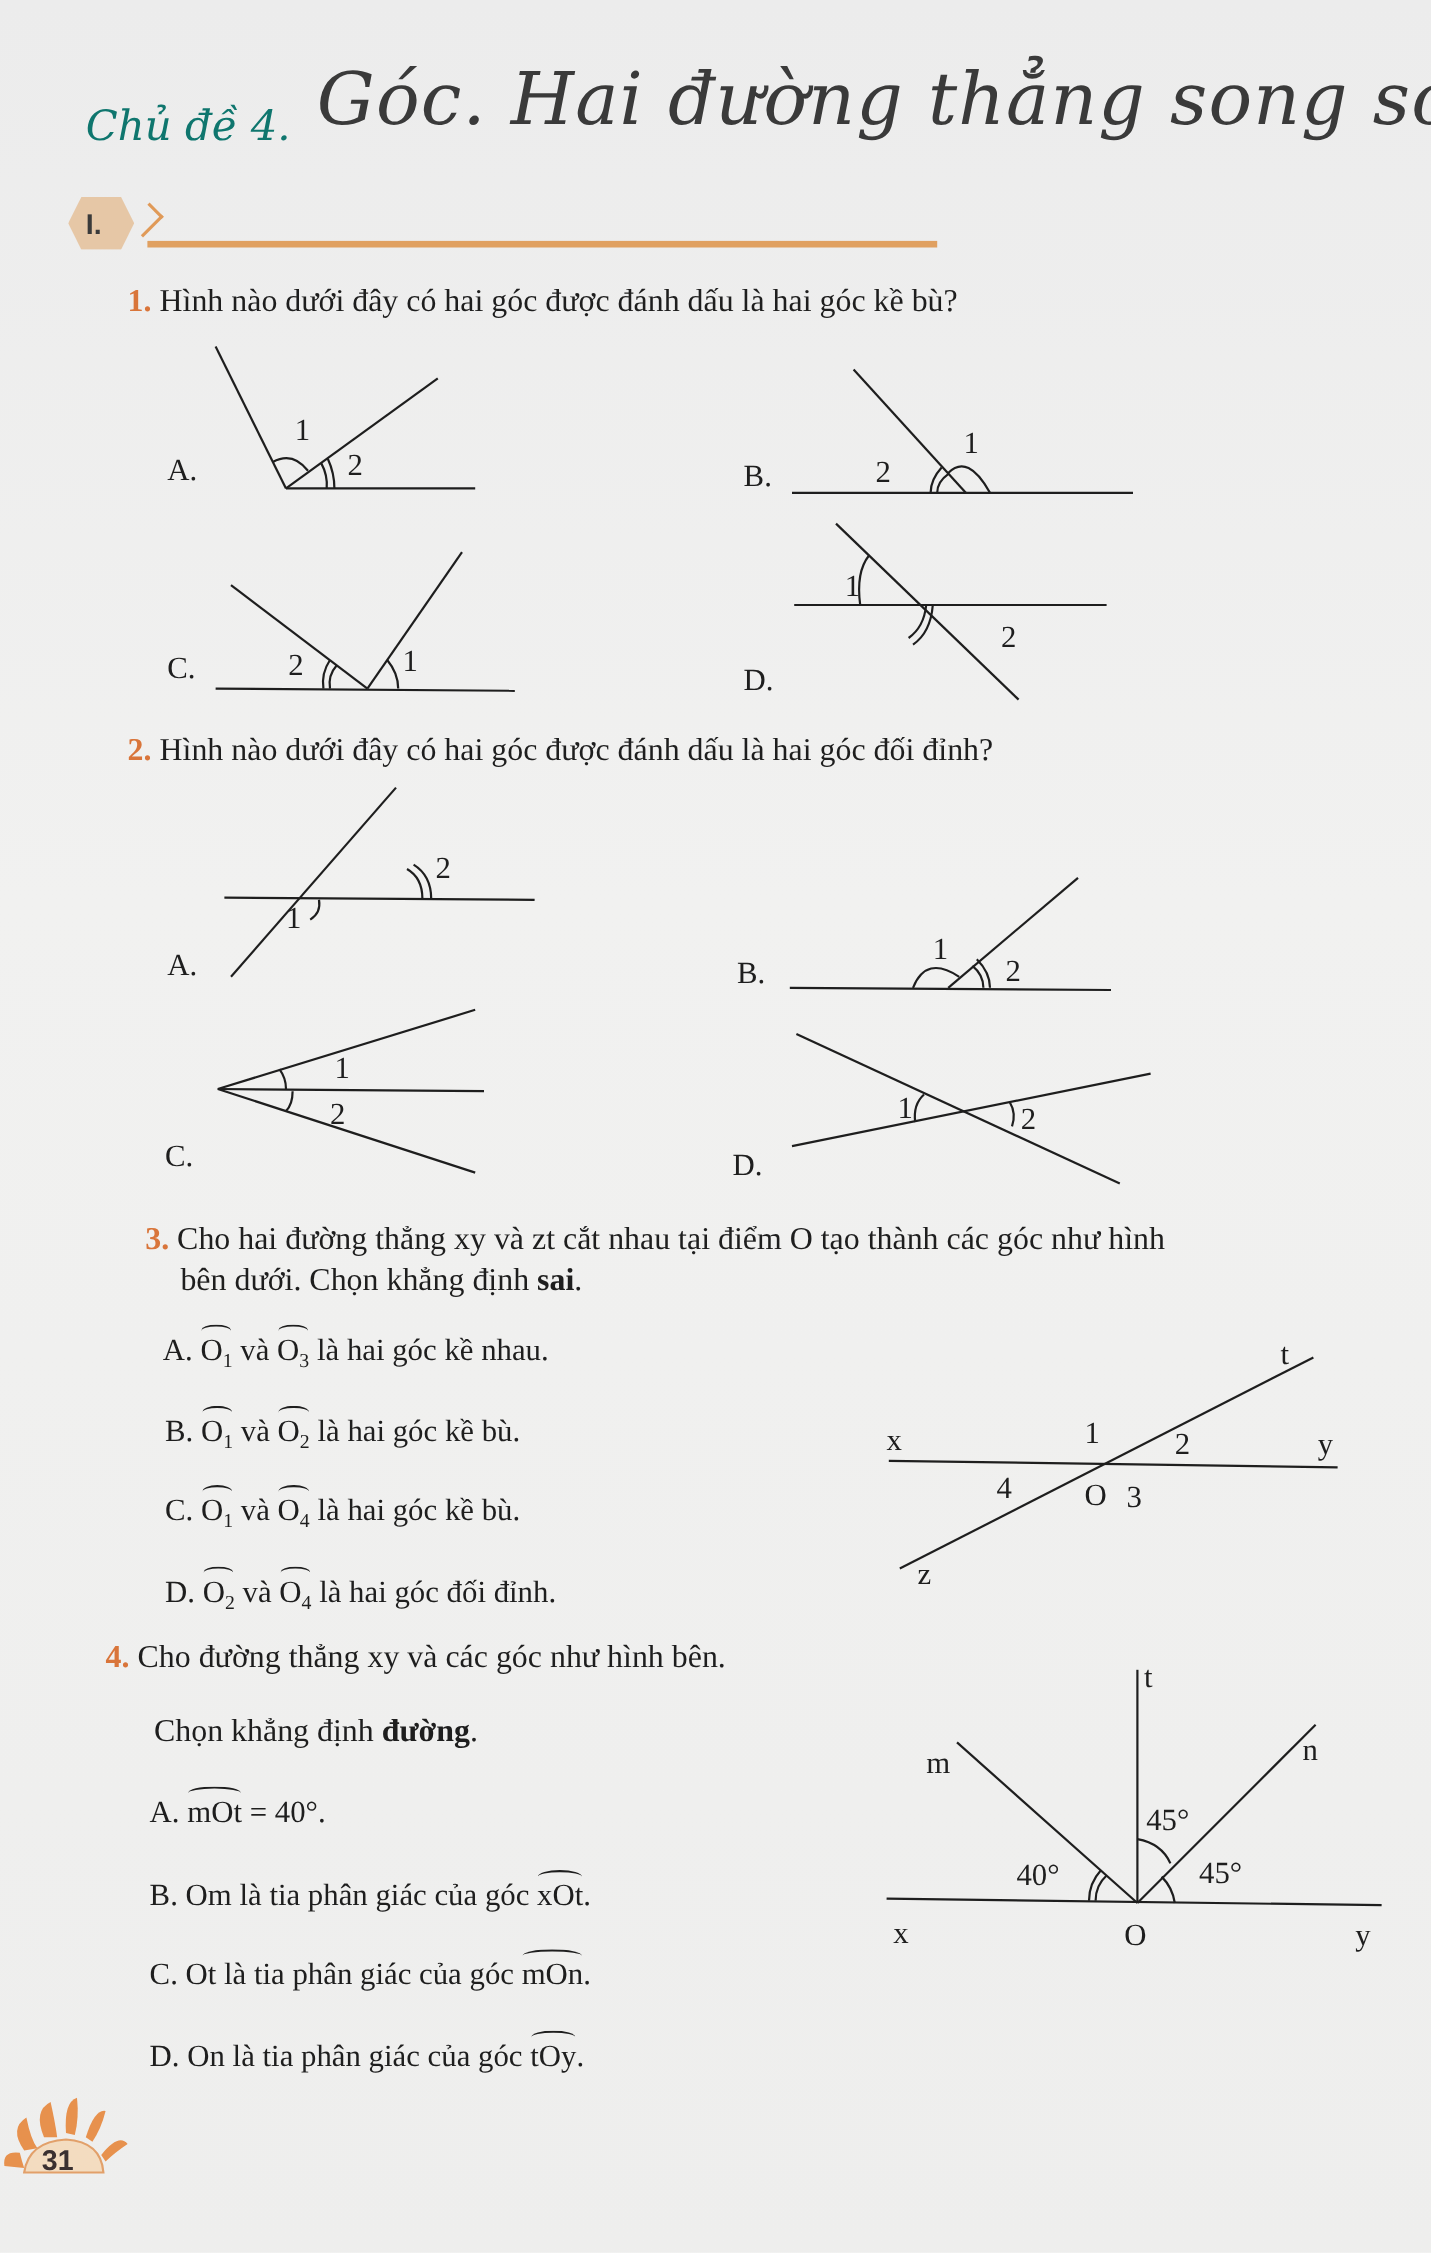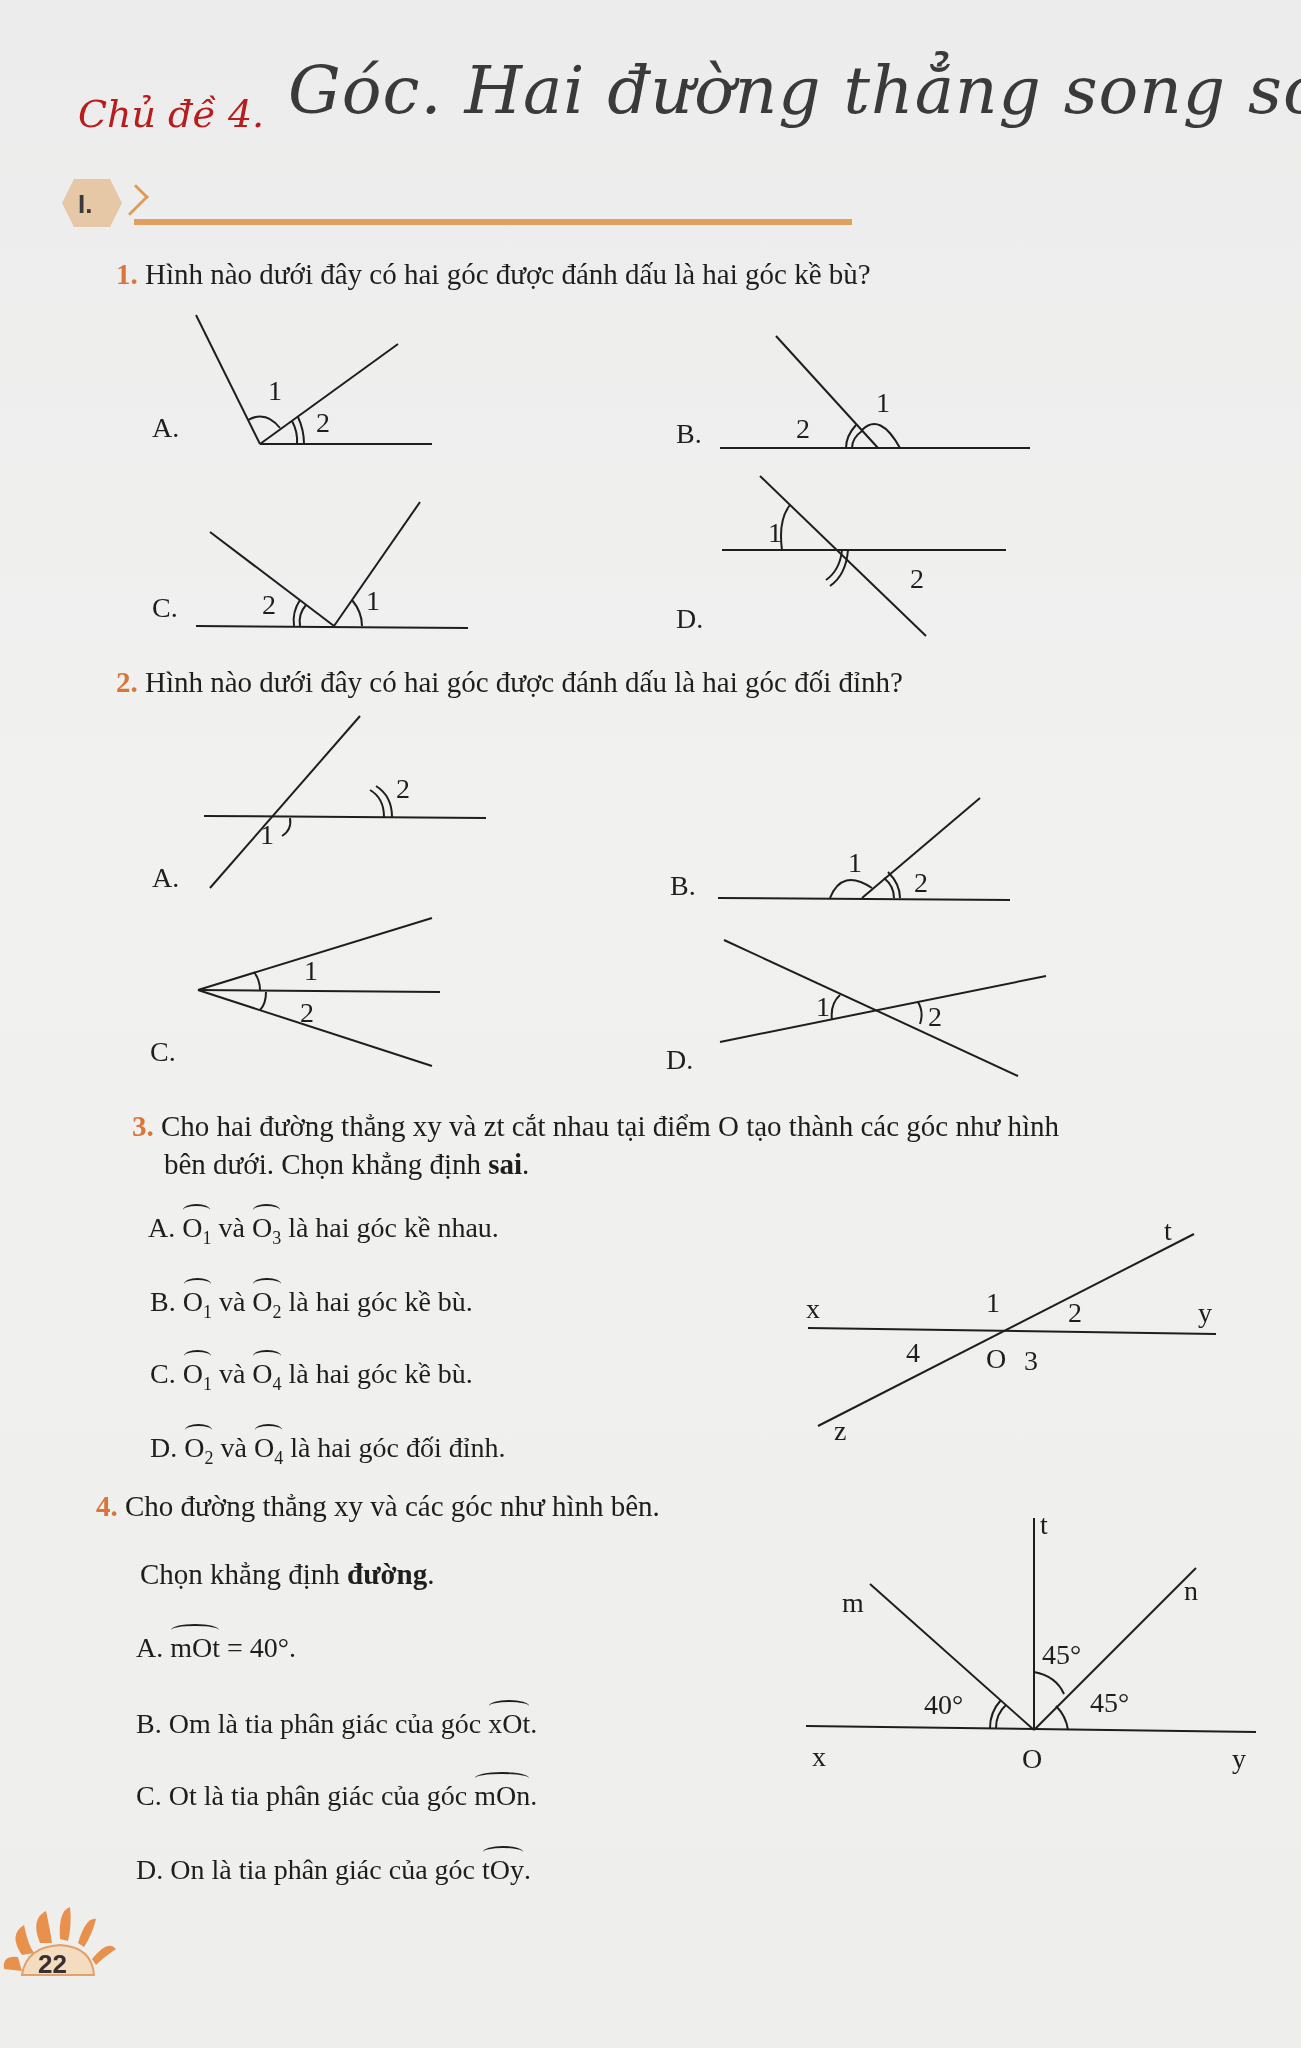--- a/index.html
+++ b/index.html
@@ -4,21 +4,21 @@
 <style>
   html, body { margin:0; padding:0; }
   body {
     width:1301px; height:2048px; position:relative; overflow:hidden;
     background: linear-gradient(180deg,#ececec 0%,#f1f1f0 40%,#eeeeed 100%);
     font-family: "Liberation Serif", "DejaVu Serif", serif;
     color:#1e1e1e;
   }
   .abs { position:absolute; }
   .title-row { left:78px; top:40px; width:1220px; height:120px; white-space:nowrap; }
-  .chu-de { font-family:"DejaVu Serif", serif; font-style:italic; color:#b91c1c; font-size:38px; position:absolute; left:0; top:52px;text-align:center; }
+  .chu-de { font-family:"DejaVu Serif", serif; font-style:italic; color:#0f766e; font-size:38px; position:absolute; left:0; top:52px;text-align:center; }
   .main-title { font-family:"DejaVu Serif", serif; font-style:italic; color:#3a3a3a; font-size:66px; position:absolute; left:210px; top:12px; letter-spacing:1px; }
   .section-head { left:62px; top:175px; width:790px; height:60px; }
   .badge { position:absolute; left:0; top:4px; width:60px; height:48px; background:#e6c7a6;
            clip-path: polygon(20% 0,80% 0,100% 50%,80% 100%,20% 100%,0 50%); }
   .badge span { position:absolute; left:16px; top:10px; font-family:"Liberation Sans",sans-serif; font-weight:bold; font-size:26px; color:#3a3a3a; }
   .chev { position:absolute; left:58px; top:6px; width:22px; height:34px; border-right:4px solid #e09a58; border-top:4px solid #e09a58; transform:skewX(0) rotate(45deg) scale(.7); }
   .section-title { position:absolute; left:84px; top:2px; font-family:"Liberation Sans",sans-serif; font-weight:bold; font-size:31px; color:#333; letter-spacing:.3px; }
   .section-line { position:absolute; left:72px; top:44px; width:718px; height:6px; background:#e0a060; }
   .q { font-size:29px; line-height:1.3; }
   .qn { color:#d9753a; font-weight:bold; }
@@ -239,14 +239,14 @@
 <div class="abs page-num">
   <svg width="120" height="80" style="left:0;top:0;">
     <path d="M22 50 Q8 30 24 20 Q28 40 34 48 Z" style="fill:#e7914d;stroke:none"></path>
     <path d="M40 38 Q30 14 46 6 Q50 24 52 38 Z" style="fill:#e7914d;stroke:none"></path>
     <path d="M60 34 Q58 6 70 2 Q72 20 68 36 Z" style="fill:#e7914d;stroke:none"></path>
     <path d="M78 38 Q86 12 96 14 Q92 30 84 42 Z" style="fill:#e7914d;stroke:none"></path>
     <path d="M92 54 Q108 34 116 44 Q104 52 96 60 Z" style="fill:#e7914d;stroke:none"></path>
     <path d="M4 64 Q2 50 18 52 Q20 60 22 66 Z" style="fill:#e7914d;stroke:none"></path>
     <path d="M22 70 Q26 42 60 40 Q92 42 94 70 Z" style="fill:#f3dcc0;stroke:#e2a06a;stroke-width:2"></path>
   </svg>
-  <div class="abs" style="left:38px;top:44px;font-family:'Liberation Sans',sans-serif;font-weight:bold;font-size:26px;color:#3a3030;">22</div>
+  <div class="abs" style="left:38px;top:44px;font-family:'Liberation Sans',sans-serif;font-weight:bold;font-size:26px;color:#3a3030;">31</div>
 </div>
 
 </body></html>

